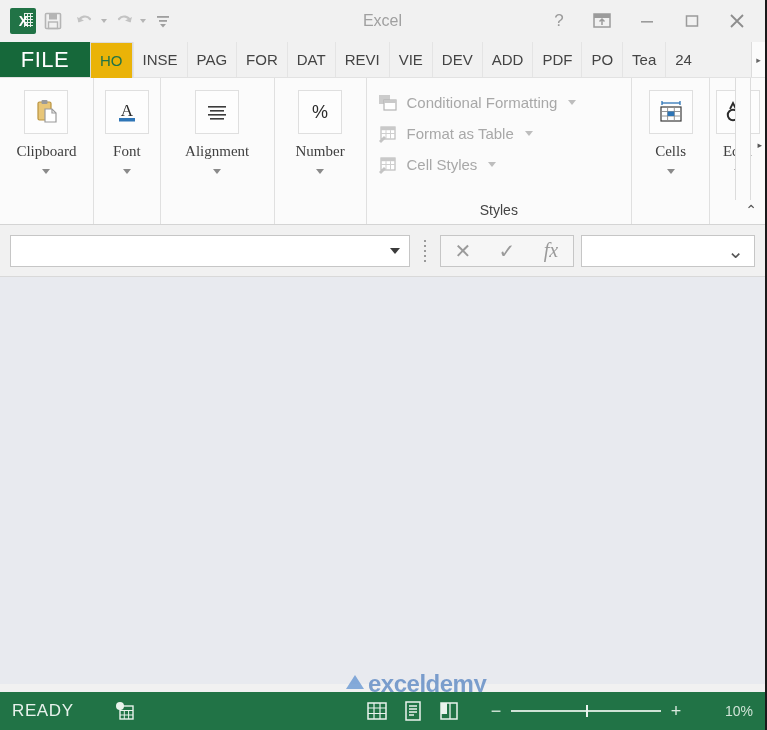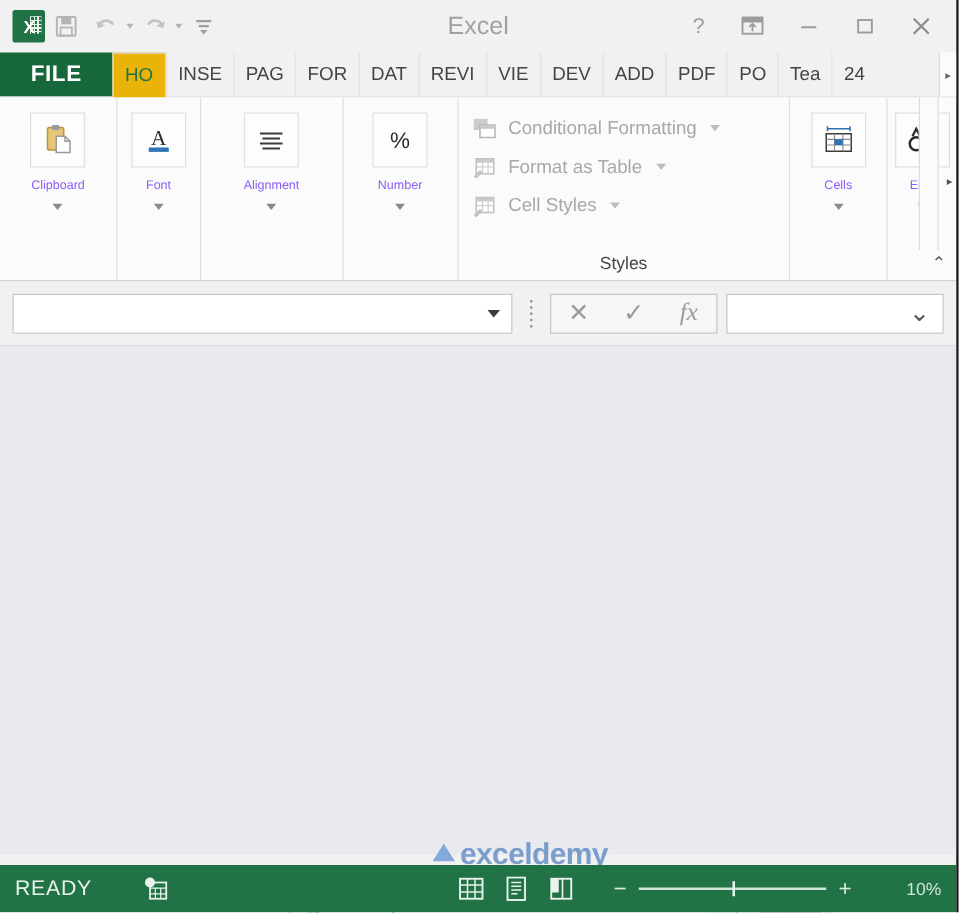--- a/index.html
+++ b/index.html
@@ -49,21 +49,21 @@
     color: #b0b0b0; cursor: default;
   }
   .qat-btn svg { display: block; }
   .caret-sm { width: 0; height: 0; border-left: 3px solid transparent; border-right: 3px solid transparent; border-top: 4px solid #b5b5b5; margin-left: 1px; }
   .qat-group { display: flex; align-items: center; }
 
   .win-title {
     position: absolute; left: 0; right: 0; top: 0;
     height: 42px; line-height: 42px;
     text-align: center;
-    font-size: 20px; color: #a0a0a0;
+    font-size: 16px; color: #a0a0a0;
     pointer-events: none;
   }
   .win-ctrls {
     margin-left: auto; display: flex; align-items: center;
     padding-right: 6px; gap: 0px; z-index: 2;
   }
   .win-btn {
     width: 45px; height: 34px;
     display: flex; align-items: center; justify-content: center;
     color: #9b9b9b; font-size: 16px;
@@ -77,21 +77,21 @@
     background: #f1f1f1;
     display: flex; align-items: stretch;
     position: relative;
     border-bottom: 1px solid #e2e2e2;
   }
   .tab-file {
     background: #16683a;
     color: #fff;
     min-width: 90px;
     display: flex; align-items: center; justify-content: center;
-    font-size: 18px; letter-spacing: .5px; font-weight: bold;
+    font-size: 22px; letter-spacing: .5px;
   }
   .tab {
     display: flex; align-items: center; justify-content: center;
     padding: 0 9px;
     font-size: 15px; color: #444;
     border-left: 1px solid #e4e4e4;
     white-space: nowrap;
   }
   .tab:first-of-type { border-left: none; }
   .tab.active {
@@ -127,22 +127,23 @@
     position: relative;
   }
   .rgroup.nobd { border-right: none; }
   .rgroup .gicon {
     width: 44px; height: 44px;
     border: 1px solid #dfdfdf;
     background: #fdfdfd;
     display: flex; align-items: center; justify-content: center;
   }
   .rgroup .glabel {
-    font-size: 10px; color: #8b5cf6;
+    font-size: 15px; color: #404040;
     margin-top: 9px;
+    font-family: Liberation Serif, serif;
   }
   .rgroup .gcaret {
     width: 0; height: 0; margin-top: 9px;
     border-left: 4px solid transparent; border-right: 4px solid transparent;
     border-top: 5px solid #8a8a8a;
   }
   .gw-clip { width: 94px; }
   .gw-font { width: 67px; }
   .gw-align { width: 114px; }
   .gw-num { width: 92px; }

